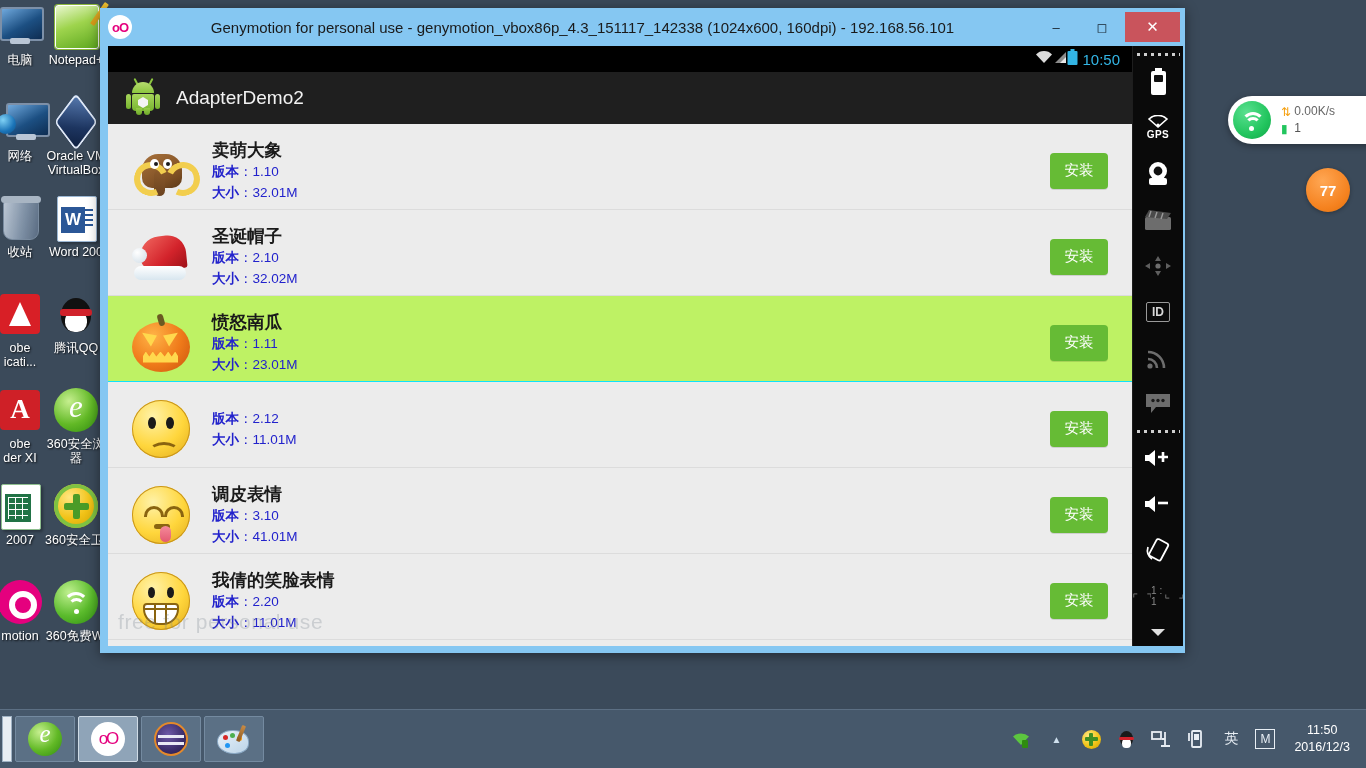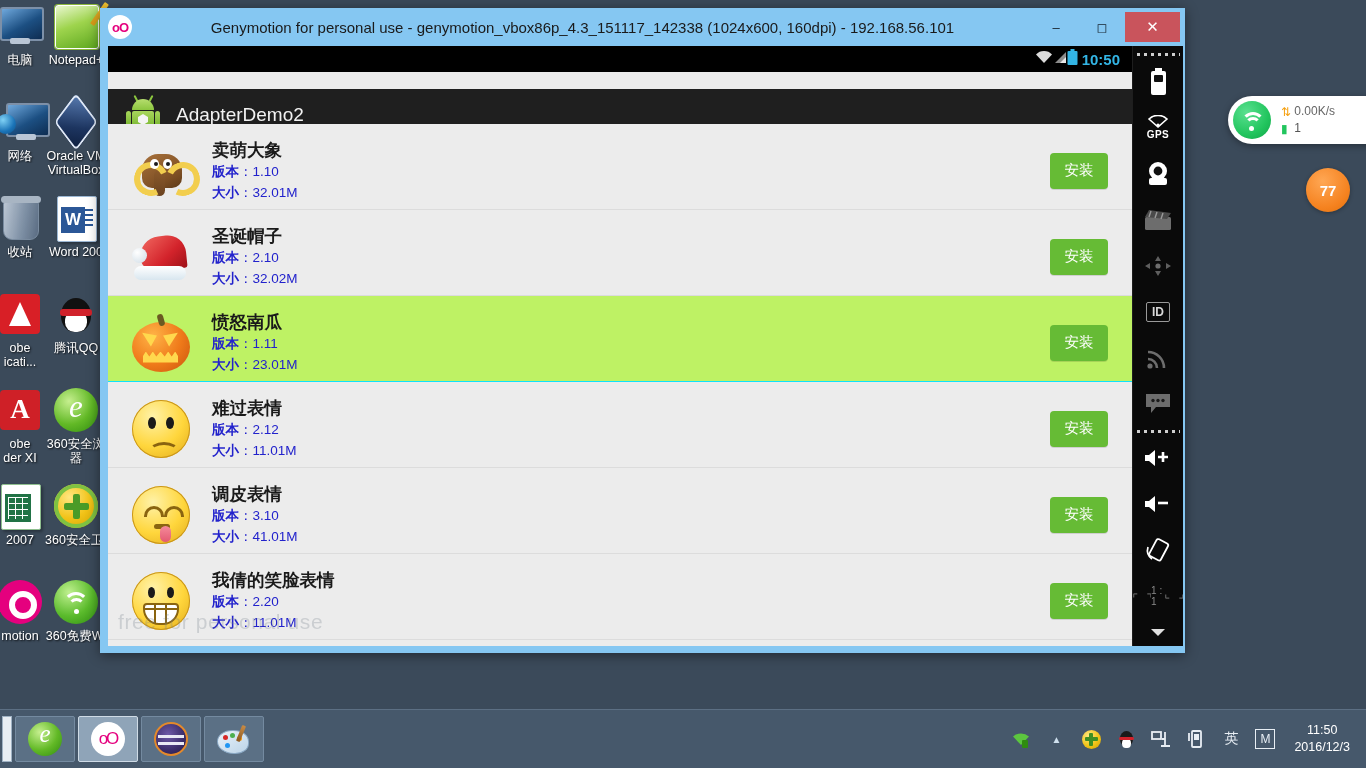--- a/index.html
+++ b/index.html
@@ -109,26 +109,26 @@
        color:#16222c;font-size:13px;flex:0 0 auto;}
   #btn-close{width:55px;height:30px;background:#c9545c;color:#fff;margin-right:5px;
        display:flex;align-items:center;justify-content:center;font-size:15px;}
 
   #gm-body{position:absolute;left:8px;top:38px;width:1075px;height:600px;background:#000;
        display:flex;}
   #android{width:1024px;height:600px;background:#ececec;position:relative;overflow:hidden;}
 
   
   #statusbar{height:26px;background:#000;display:flex;align-items:center;justify-content:flex-end;
-       padding-right:12px;font-weight:bold;}
+       padding-right:12px;}
   #clock{color:#33b5e5;font-size:15px;margin-left:4px;}
 
   
   #actionbar{height:52px;background:#1f1f1f;display:flex;align-items:center;padding-left:18px;
-       border-bottom:3px solid #ec4899;box-shadow:0 2px 2px rgba(0,0,0,.25);margin-top:17px;}
+       border-bottom:3px solid #ec4899;box-shadow:0 2px 2px rgba(0,0,0,.25);}
   #app-icon{width:34px;height:34px;position:relative;flex:0 0 auto;}
   #app-title{color:#f2f2f2;font-size:19px;margin-left:16px;}
 
   
   .droid-head{position:absolute;left:6px;top:1px;width:22px;height:11px;
        border-radius:11px 11px 0 0;background:linear-gradient(#b6dd6e,#8cc63f);}
   .droid-body{position:absolute;left:6px;top:13px;width:22px;height:17px;border-radius:2px 2px 4px 4px;
        background:linear-gradient(#a8d65c,#77b52f);}
   .droid-arm{position:absolute;top:13px;width:5px;height:15px;border-radius:3px;
        background:linear-gradient(#a8d65c,#77b52f);}
@@ -431,21 +431,20 @@
 
         <div class="app-row">
           <div class="app-thumb">
             <div class="th-circ" style="background:radial-gradient(circle at 36% 28%,#fff2a8,#ffd63c 55%,#e0a91a);box-shadow:inset 0 0 0 1px #c9951a;"></div>
             <div class="eye" style="left:18px;top:19px;width:8px;height:12px;"></div>
             <div class="eye" style="left:36px;top:19px;width:8px;height:12px;"></div>
             <div class="mouth" style="left:19px;top:44px;width:24px;height:12px;border-radius:0 0 50% 50%;
                  border:3px solid transparent;border-top:3px solid #8a6410;border-radius:50% 50% 0 0;"></div>
           </div>
           <div class="app-meta">
-            <div class="app-name">难过表情</div>
             <div class="app-sub"><b>版本</b>：<span>2.12</span></div>
             <div class="app-sub"><b>大小</b>：<span>11.01M</span></div>
           </div>
           <div class="install-btn">安装</div>
         </div>
 
         <div class="app-row">
           <div class="app-thumb">
             <div class="th-circ" style="background:radial-gradient(circle at 36% 28%,#fff2a8,#ffd63c 55%,#e0a91a);box-shadow:inset 0 0 0 1px #c9951a;"></div>
             <div style="position:absolute;left:14px;top:22px;width:14px;height:8px;border:3px solid #8a6410;border-bottom:none;border-radius:14px 14px 0 0;"></div>

